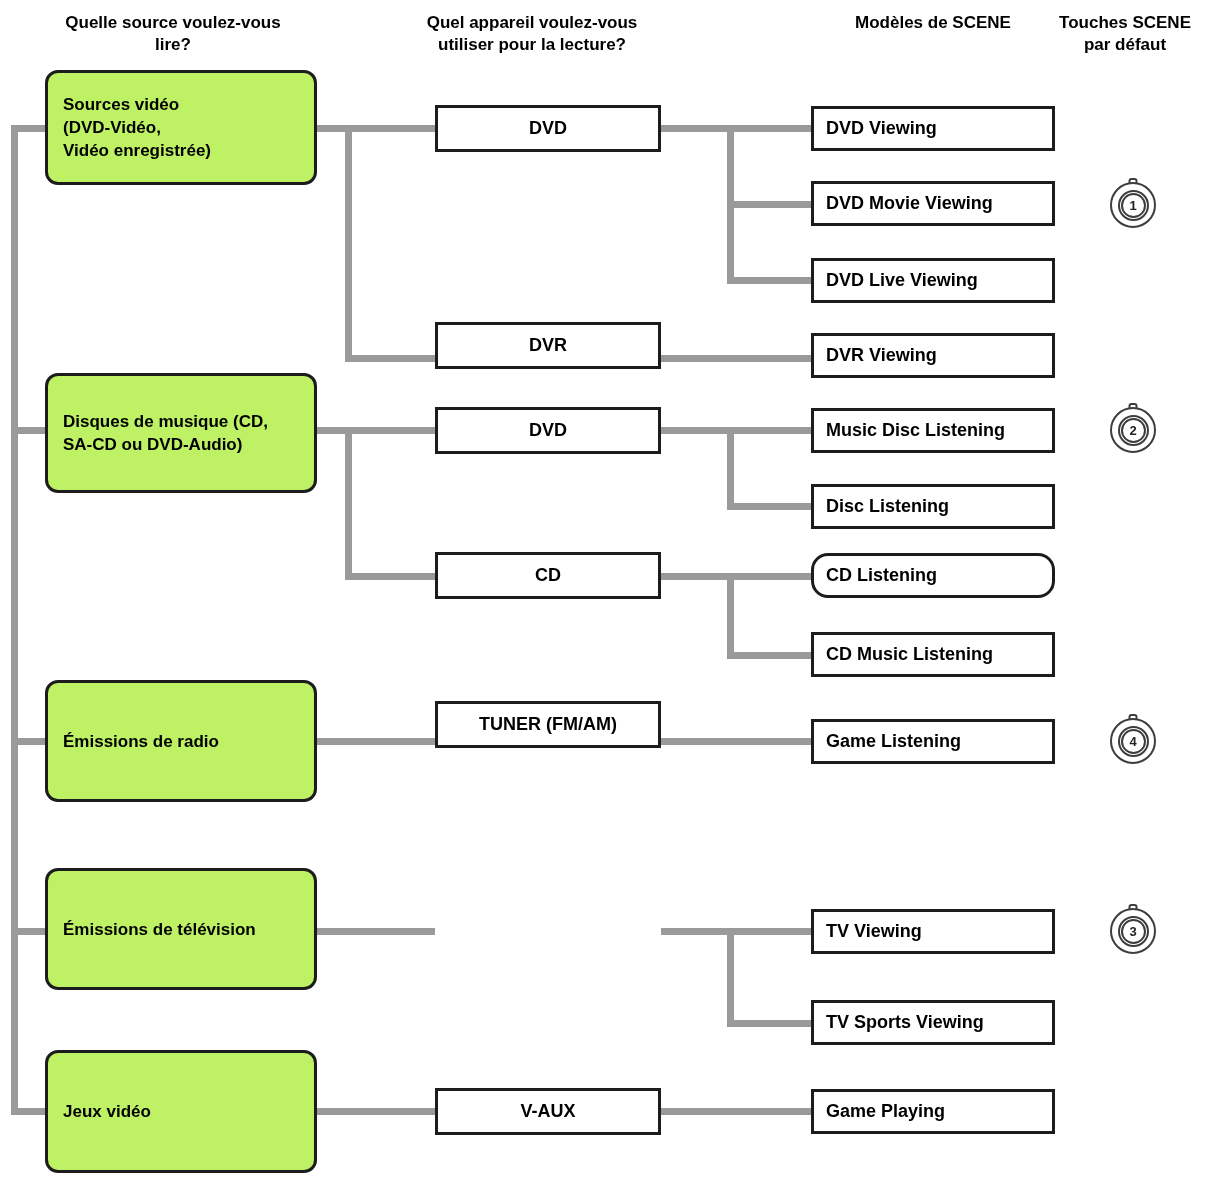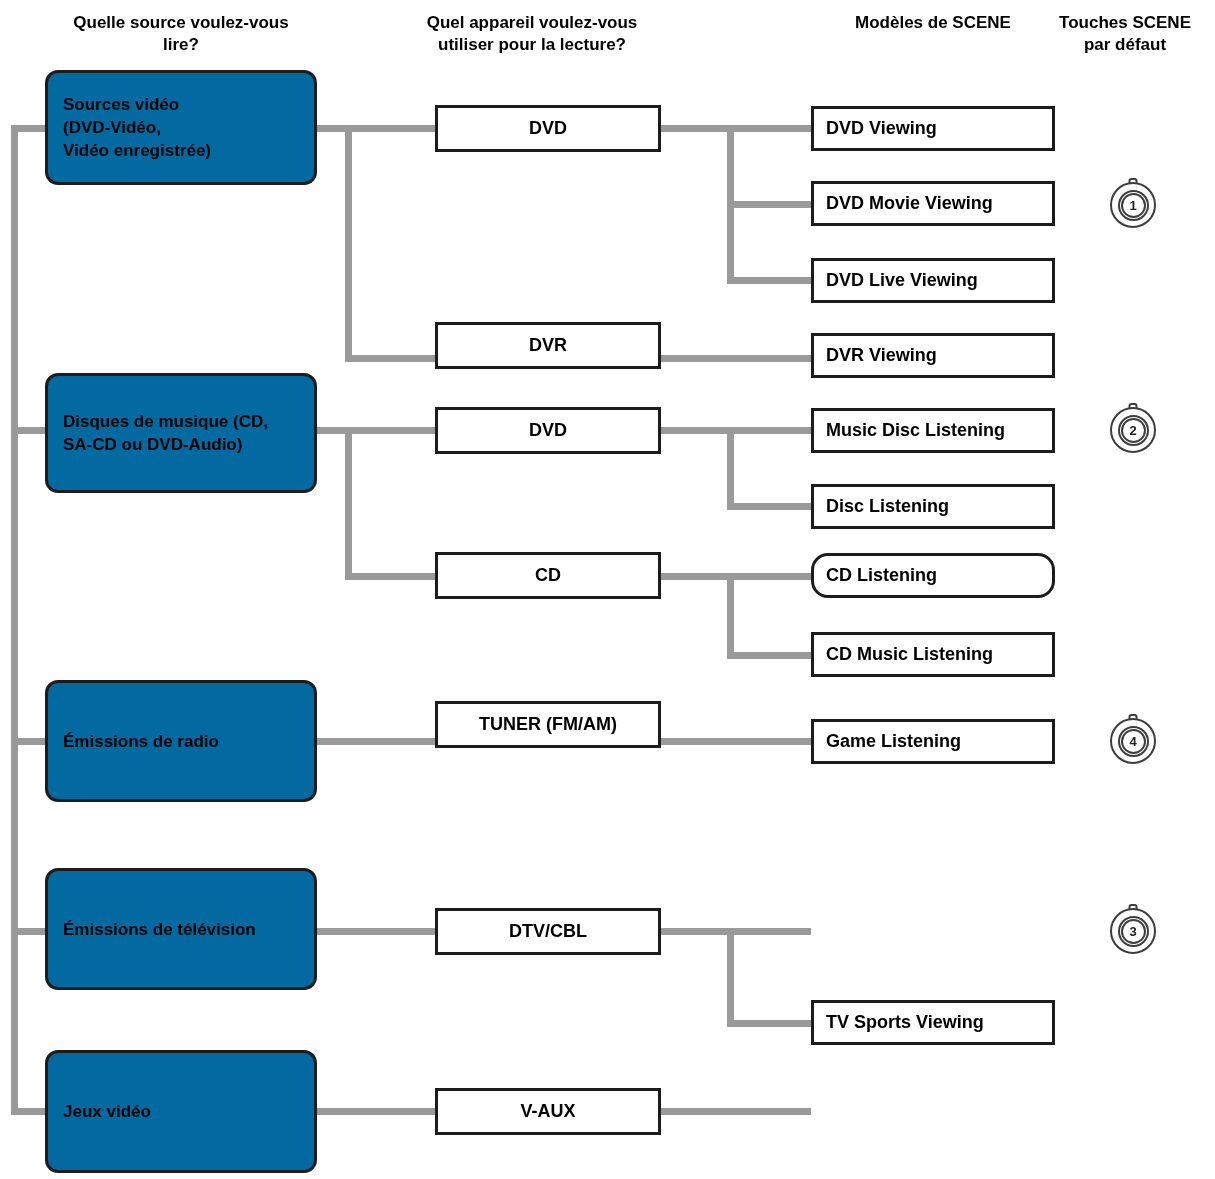--- a/index.html
+++ b/index.html
@@ -27,21 +27,21 @@
     white-space: pre-line;
   }
   
   .srcbox {
     position: absolute;
     left: 45px;
     width: 272px;
     box-sizing: border-box;
     border: 3px solid #1c1c1c;
     border-radius: 13px;
-    background: #0369a1;
+    background: #bef264;
     display: flex;
     align-items: center;
     padding: 0 8px 0 15px;
     font-size: 17px;
     line-height: 23px;
     white-space: pre-line;
     z-index: 2;
   }
   
   .devbox {
@@ -115,21 +115,21 @@
     justify-content: center;
     font-size: 13px;
     color: #222222;
   }
 </style>
 </head>
 <body>
 
 <div class="stage">
 
-  <div class="hdr" style="left:36px; width:290px;">Quelle source voulez-vous
+  <div class="hdr" style="left:28px; width:290px;">Quelle source voulez-vous
 lire?</div>
   <div class="hdr" style="left:387px; width:290px;">Quel appareil voulez-vous
 utiliser pour la lecture?</div>
   <div class="hdr" style="left:788px; width:290px;">Modèles de SCENE</div>
   <div class="hdr" style="left:1035px; width:180px;">Touches SCENE
 par défaut</div>
 
   <div class="vline" style="left:11px; top:125px; height:990px;"></div>
   <div class="hline" style="left:11px; top:125px; width:34px;"></div>
   <div class="hline" style="left:11px; top:427px; width:34px;"></div>
@@ -171,33 +171,34 @@
 SA-CD ou DVD-Audio)</div>
   <div class="srcbox" style="top:680px; height:122px;">Émissions de radio</div>
   <div class="srcbox" style="top:868px; height:122px;">Émissions de télévision</div>
   <div class="srcbox" style="top:1050px; height:123px;">Jeux vidéo</div>
 
   <div class="devbox" style="top:105px;">DVD</div>
   <div class="devbox" style="top:322px;">DVR</div>
   <div class="devbox" style="top:407px;">DVD</div>
   <div class="devbox" style="top:552px;">CD</div>
   <div class="devbox" style="top:685px;margin-top:16px;">TUNER (FM/AM)</div>
-  <div class="devbox" style="top:908px;">DTV/CBL</div>
   <div class="devbox" style="top:1088px;">V-AUX</div>
 
   <div class="scnbox" style="top:106px;">DVD Viewing</div>
   <div class="scnbox" style="top:181px;">DVD Movie Viewing</div>
   <div class="scnbox" style="top:258px;">DVD Live Viewing</div>
   <div class="scnbox" style="top:333px;">DVR Viewing</div>
   <div class="scnbox" style="top:408px;text-align:right;">Music Disc Listening</div>
   <div class="scnbox" style="top:484px;">Disc Listening</div>
   <div class="scnbox" style="top:553px;border-radius:17px;">CD Listening</div>
   <div class="scnbox" style="top:632px;">CD Music Listening</div>
   <div class="scnbox" style="top:719px;">Game Listening</div>
+  <div class="scnbox" style="top:909px;">TV Viewing</div>
   <div class="scnbox" style="top:1000px;">TV Sports Viewing</div>
+  <div class="scnbox" style="top:1089px;">Game Playing</div>
 
   <div class="scene-btn" style="left:1110px; top:182px;">
     <span class="btn-notch"></span>
     <span class="btn-outer">
       <span class="btn-ring">
         <span class="btn-num">1</span>
       </span>
     </span>
   </div>
   <div class="scene-btn" style="left:1110px; top:407px;">

